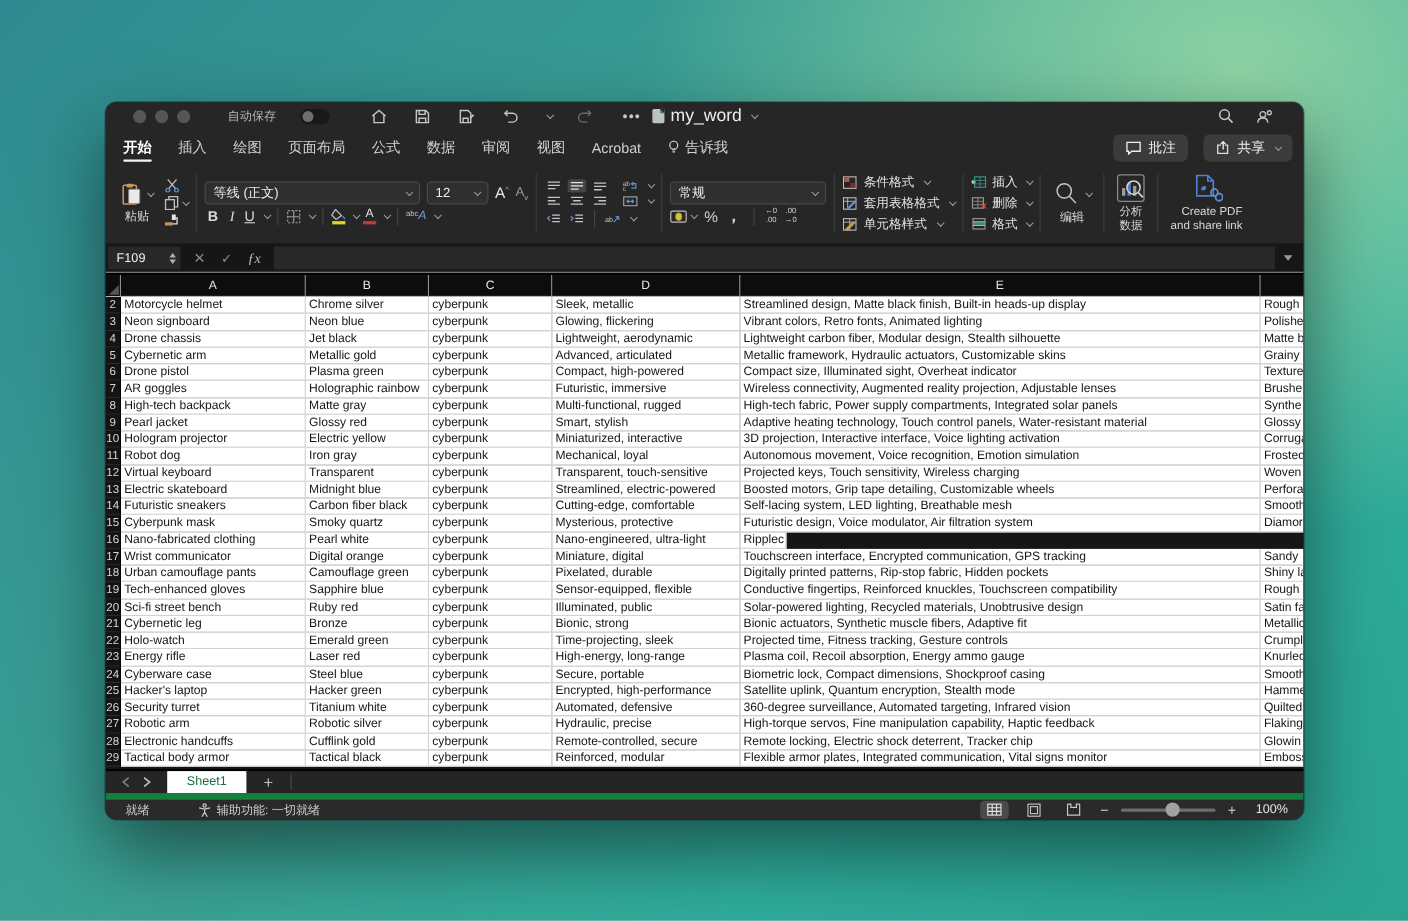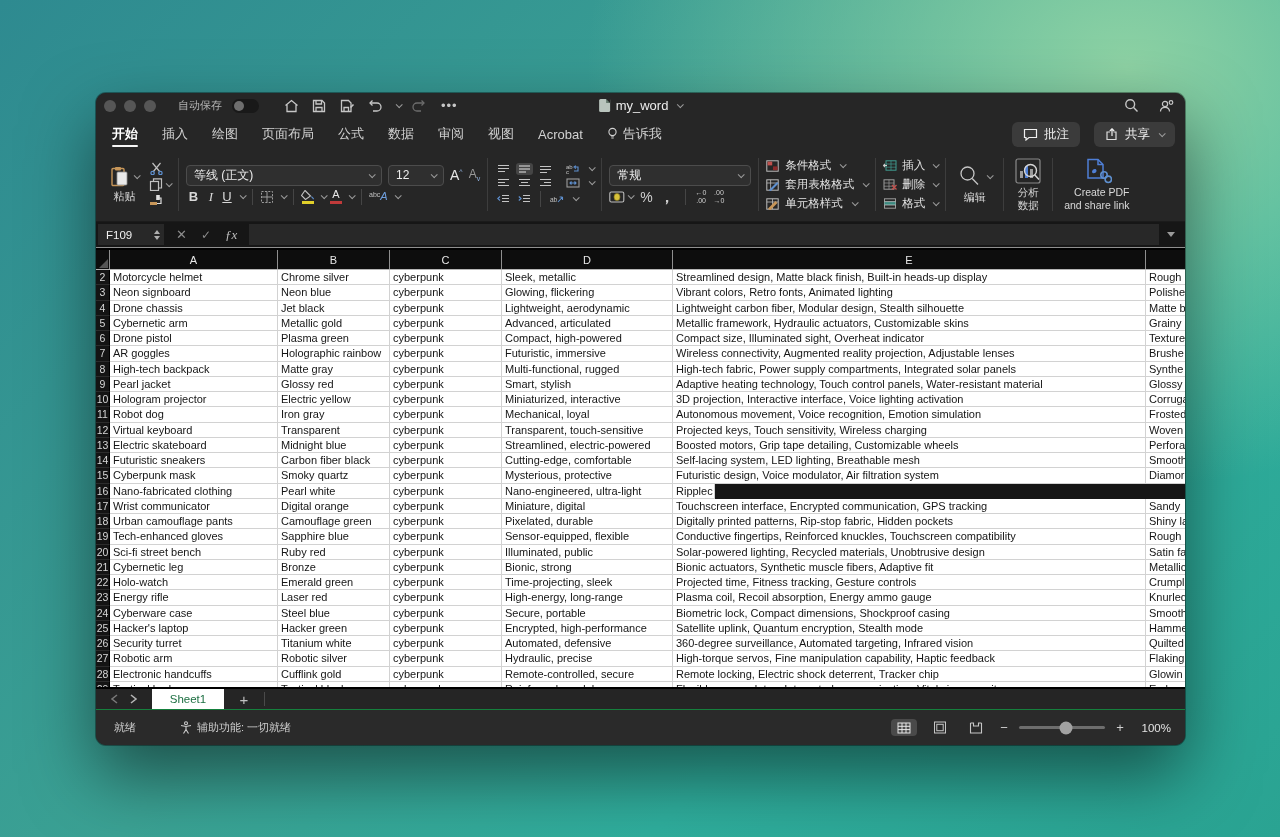--- a/index.html
+++ b/index.html
@@ -11,35 +11,35 @@
       linear-gradient(135deg, #2e8a90 0%, #3ba294 45%, #2fae9d 70%, #2aa392 100%); }
 
   
   .window { position:absolute; left:96px; top:93px; width:1089px; height:652px;
     background:#232323; border-radius:10px; overflow:hidden;
     box-shadow:0 30px 70px rgba(0,0,0,.5), 0 0 0 1px rgba(0,0,0,.35);
     display:flex; flex-direction:column; }
 
   
   .titlebar { height:25px; flex:none; display:flex; align-items:center;
-    background:#262626; padding:0 8px; gap:8px; color:#c6c6c6; }
+    background:#262626; padding:0 25px; gap:20px; color:#c6c6c6; }
   .traffic { display:flex; gap:8px; margin-right:14px; }
   .tl { width:12px; height:12px; border-radius:50%; background:#565656; display:inline-block; }
   .autosave { font-size:11px; color:#b5b5b5; margin-right:2px; }
   .toggle { width:27px; height:14px; border-radius:7px; background:#191919; position:relative; display:inline-block; margin-right:14px; }
   .toggle .knob { position:absolute; left:2px; top:2px; width:10px; height:10px; border-radius:50%; background:#6e6e6e; }
   .tb-icon { display:inline-flex; align-items:center; justify-content:center; width:20px; height:18px; }
   .tb-icon svg { display:block; }
   .chev { display:inline-block; width:5px; height:5px; border-right:1.4px solid #9a9a9a;
     border-bottom:1.4px solid #9a9a9a; transform:rotate(45deg) translateY(-1px); margin-left:3px; }
   .ellipsis { font-size:13px; letter-spacing:1px; color:#c6c6c6; margin-left:4px; }
   .title-center { position:absolute; left:50%; transform:translateX(-50%); display:flex; align-items:center; gap:6px; }
   .doc-glyph { width:11px; height:13px; background:#b9c4bd; border-radius:1.5px; position:relative; }
   .doc-glyph::after { content:""; position:absolute; right:0; top:0; border-style:solid; border-width:0 4px 4px 0; border-color:transparent #262626 #65786d transparent; }
-  .doc-title { font-size:13px; color:#ececec; }
+  .doc-title { font-size:16px; color:#ececec; }
   .tb-right { margin-left:auto; display:flex; gap:16px; align-items:center; }
 
   
   .menubar { height:32px; flex:none; display:flex; align-items:center; background:#262626;
     padding:0 10px 0 16px; }
   .tabs { display:flex; gap:24px; align-items:center; height:100%; }
   .mtab { font-size:13px; color:#d2d2d2; height:100%; display:flex; align-items:center; position:relative; cursor:default; gap:5px; }
   .mtab.active { color:#ffffff; font-weight:bold; }
   .mtab.active::after { content:""; position:absolute; left:0; right:0; bottom:3px; height:2px; background:#f5f5f5; border-radius:1px; }
   .menubar-right { margin-left:auto; display:flex; gap:14px; align-items:center; }
@@ -104,21 +104,21 @@
 
   
   .sheetbar { height:22px; flex:none; background:#252525; display:flex; align-items:center; border-top:2px solid #000; }
   .nav-arrows { display:flex; gap:12px; padding:0 14px; align-items:center; }
   .sheettab { height:100%; width:72px; background:#ffffff; color:#1d6f42; font-size:11.5px;
     display:flex; align-items:center; justify-content:center; }
   .addsheet { width:40px; text-align:center; color:#c2c2c2; font-size:15px; line-height:1; }
   .sb-sep { width:1px; height:14px; background:#4a4a4a; }
 
   
-  .statusbar { height:36px; flex:none; background:#2a2a2a; border-top:1px solid #15803d;
+  .statusbar { height:24px; flex:none; background:#2a2a2a; border-top:6px solid #15803d;
     display:flex; align-items:center; font-size:11px; color:#cdcdcd; padding:0 14px 0 18px; gap:8px; }
   .acc-group { display:flex; align-items:center; gap:5px; margin-left:36px; }
   .sb-right { margin-left:auto; display:flex; align-items:center; gap:10px; }
   .viewbtn { display:flex; align-items:center; justify-content:center; width:26px; height:17px; border-radius:4px; }
   .viewbtn.active { background:#4a4a4a; }
   .zoom-minus,.zoom-plus { font-size:13px; color:#d0d0d0; width:10px; text-align:center; }
   .slider { position:relative; width:86px; height:3px; background:#6d6d6d; border-radius:2px; }
   .slider .thumb { position:absolute; top:50%; left:55%; transform:translate(-50%,-50%);
     width:13px; height:13px; border-radius:50%; background:#a2a2a2; }
   .zoom-pct { width:36px; text-align:right; font-size:11.5px; color:#e2e2e2; }

